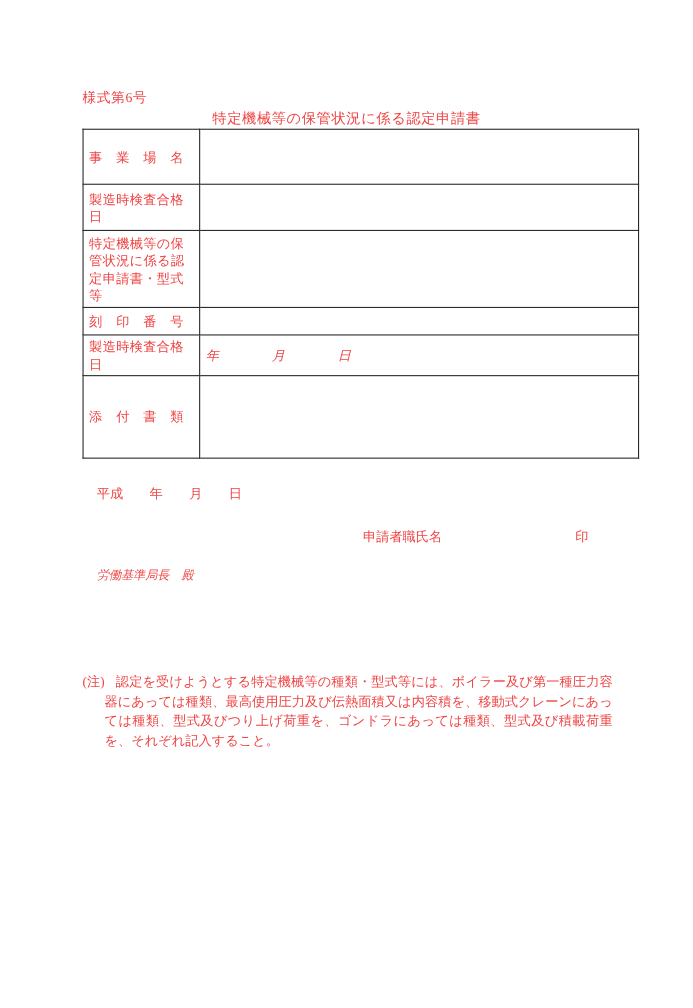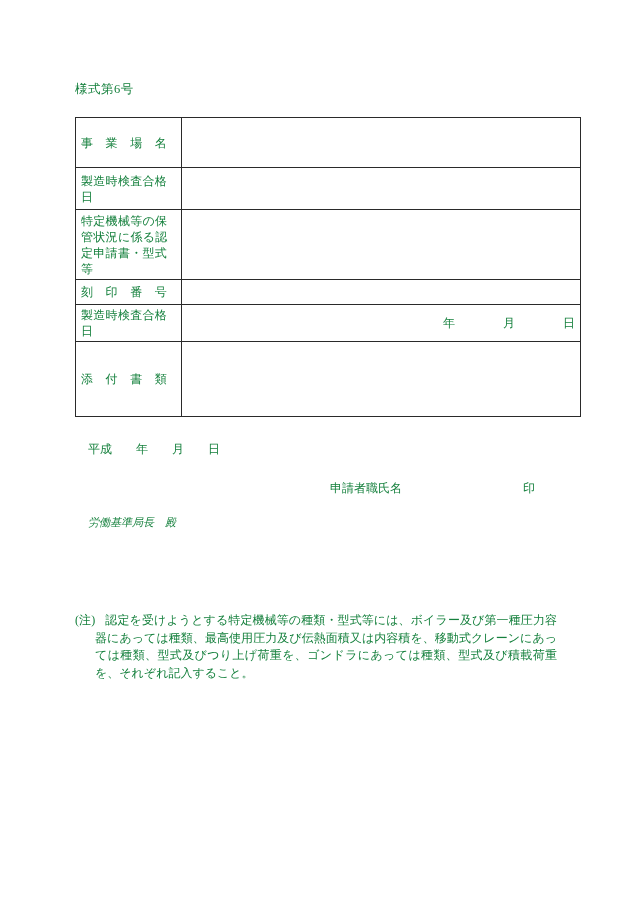--- a/index.html
+++ b/index.html
@@ -6,21 +6,21 @@
     margin: 0;
     padding: 0;
     background: #ffffff;
   }
   .page {
     position: relative;
     width: 630px;
     height: 760px;
     background: #ffffff;
     font-family: "Liberation Serif", "DejaVu Serif", serif;
-    color: #15803d;
+    color: #ef4444;
     font-size: 12px;
     overflow: hidden;
   }
   .form-number {
     position: absolute;
     left: 75px;
     top: 81px;
     font-size: 12.5px;
     letter-spacing: 0.5px;
   }
@@ -56,21 +56,22 @@
   td.value-cell {
     width: 388px;
   }
   tr.r0 { height: 50px; }
   tr.r1 { height: 42px; }
   tr.r2 { height: 70px; }
   tr.r3 { height: 25px; }
   tr.r4 { height: 35px; }
   tr.r5 { height: 75px; }
   td.date-value {
-    text-align: right;
+    text-align: left;
+    font-style: italic;
   }
   .date-line {
     position: absolute;
     left: 88px;
     top: 441px;
     font-size: 12px;
   }
   .applicant-label {
     position: absolute;
     left: 330px;
@@ -106,20 +107,21 @@
     margin-right: 10px;
   }
 </style>
 </head>
 <body>
 
 <div class="page">
 
   <div class="form-number">様式第6号</div>
 
+  <div class="doc-title">特定機械等の保管状況に係る認定申請書</div>
 
   <table class="form-table">
     <tbody>
       <tr class="r0">
         <td class="label-cell">事　業　場　名</td>
         <td class="value-cell"></td>
       </tr>
       <tr class="r1">
         <td class="label-cell">製造時検査合格日</td>
         <td class="value-cell"></td>

